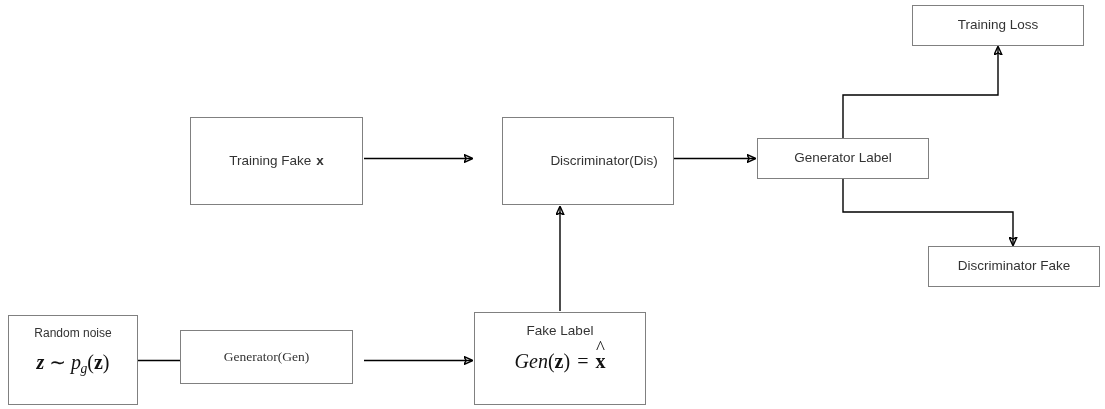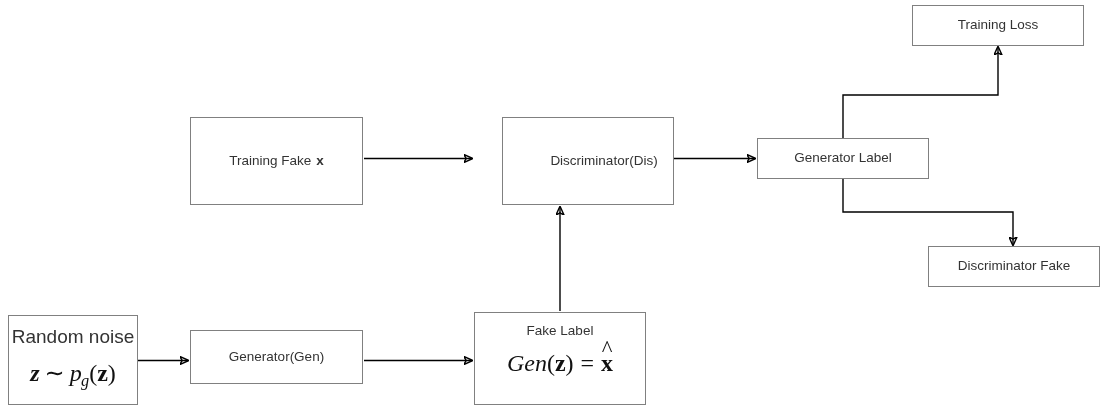--- a/index.html
+++ b/index.html
@@ -36,21 +36,21 @@
   }
   .node.stacked {
     justify-content: flex-start;
     padding-top: 10px;
   }
   .node.stacked .cap {
     margin-bottom: 10px;
   }
   .math {
     font-family: "Liberation Serif", serif;
-    font-size: 24px;
+    font-size: 20px;
     color: #111111;
     white-space: nowrap;
   }
   .mi { font-style: italic; }
   .mbi { font-style: italic; font-weight: bold; }
   .mbu { font-weight: bold; font-style: normal; }
   .mrm { font-style: normal; }
   .sub {
     font-style: italic;
     font-size: 0.68em;
@@ -133,27 +133,27 @@
 
   <div class="node" style="left:912px; top:5px; width:172px; height:41px;">
     <span class="cap">Training Loss</span>
   </div>
 
   <div class="node" style="left:928px; top:246px; width:172px; height:41px;">
     <span class="cap">Discriminator Fake</span>
   </div>
 
   <div class="node stacked" style="left:8px; top:315px; width:130px; height:90px;">
-    <span class="cap" style="font-size:19px;">Random noise</span>
+    <span class="cap" style="font-size:12px;">Random noise</span>
     <span class="math">
       <span class="mbi">z</span><span class="mrm" style="margin:0 5px;">∼</span><span class="mi">p</span><span class="sub">g</span><span class="mrm">(</span><span class="mbu">z</span><span class="mrm">)</span>
     </span>
   </div>
 
-  <div class="node" style="left:190px; top:330px; width:173px; height:54px;">
+  <div class="node" style="left:180px; top:330px; width:173px; height:54px;font-family:Liberation Serif, serif;">
     <span class="cap">Generator(Gen)</span>
   </div>
 
   <div class="node stacked" style="left:474px; top:312px; width:172px; height:93px;">
     <span class="cap">Fake Label</span>
     <span class="math">
       <span class="mi">Gen</span><span class="mrm">(</span><span class="mbu">z</span><span class="mrm">)</span><span class="mrm" style="margin:0 7px;">=</span><span class="hatwrap"><span class="hat">^</span><span class="mbu">x</span></span>
     </span>
   </div>
 

